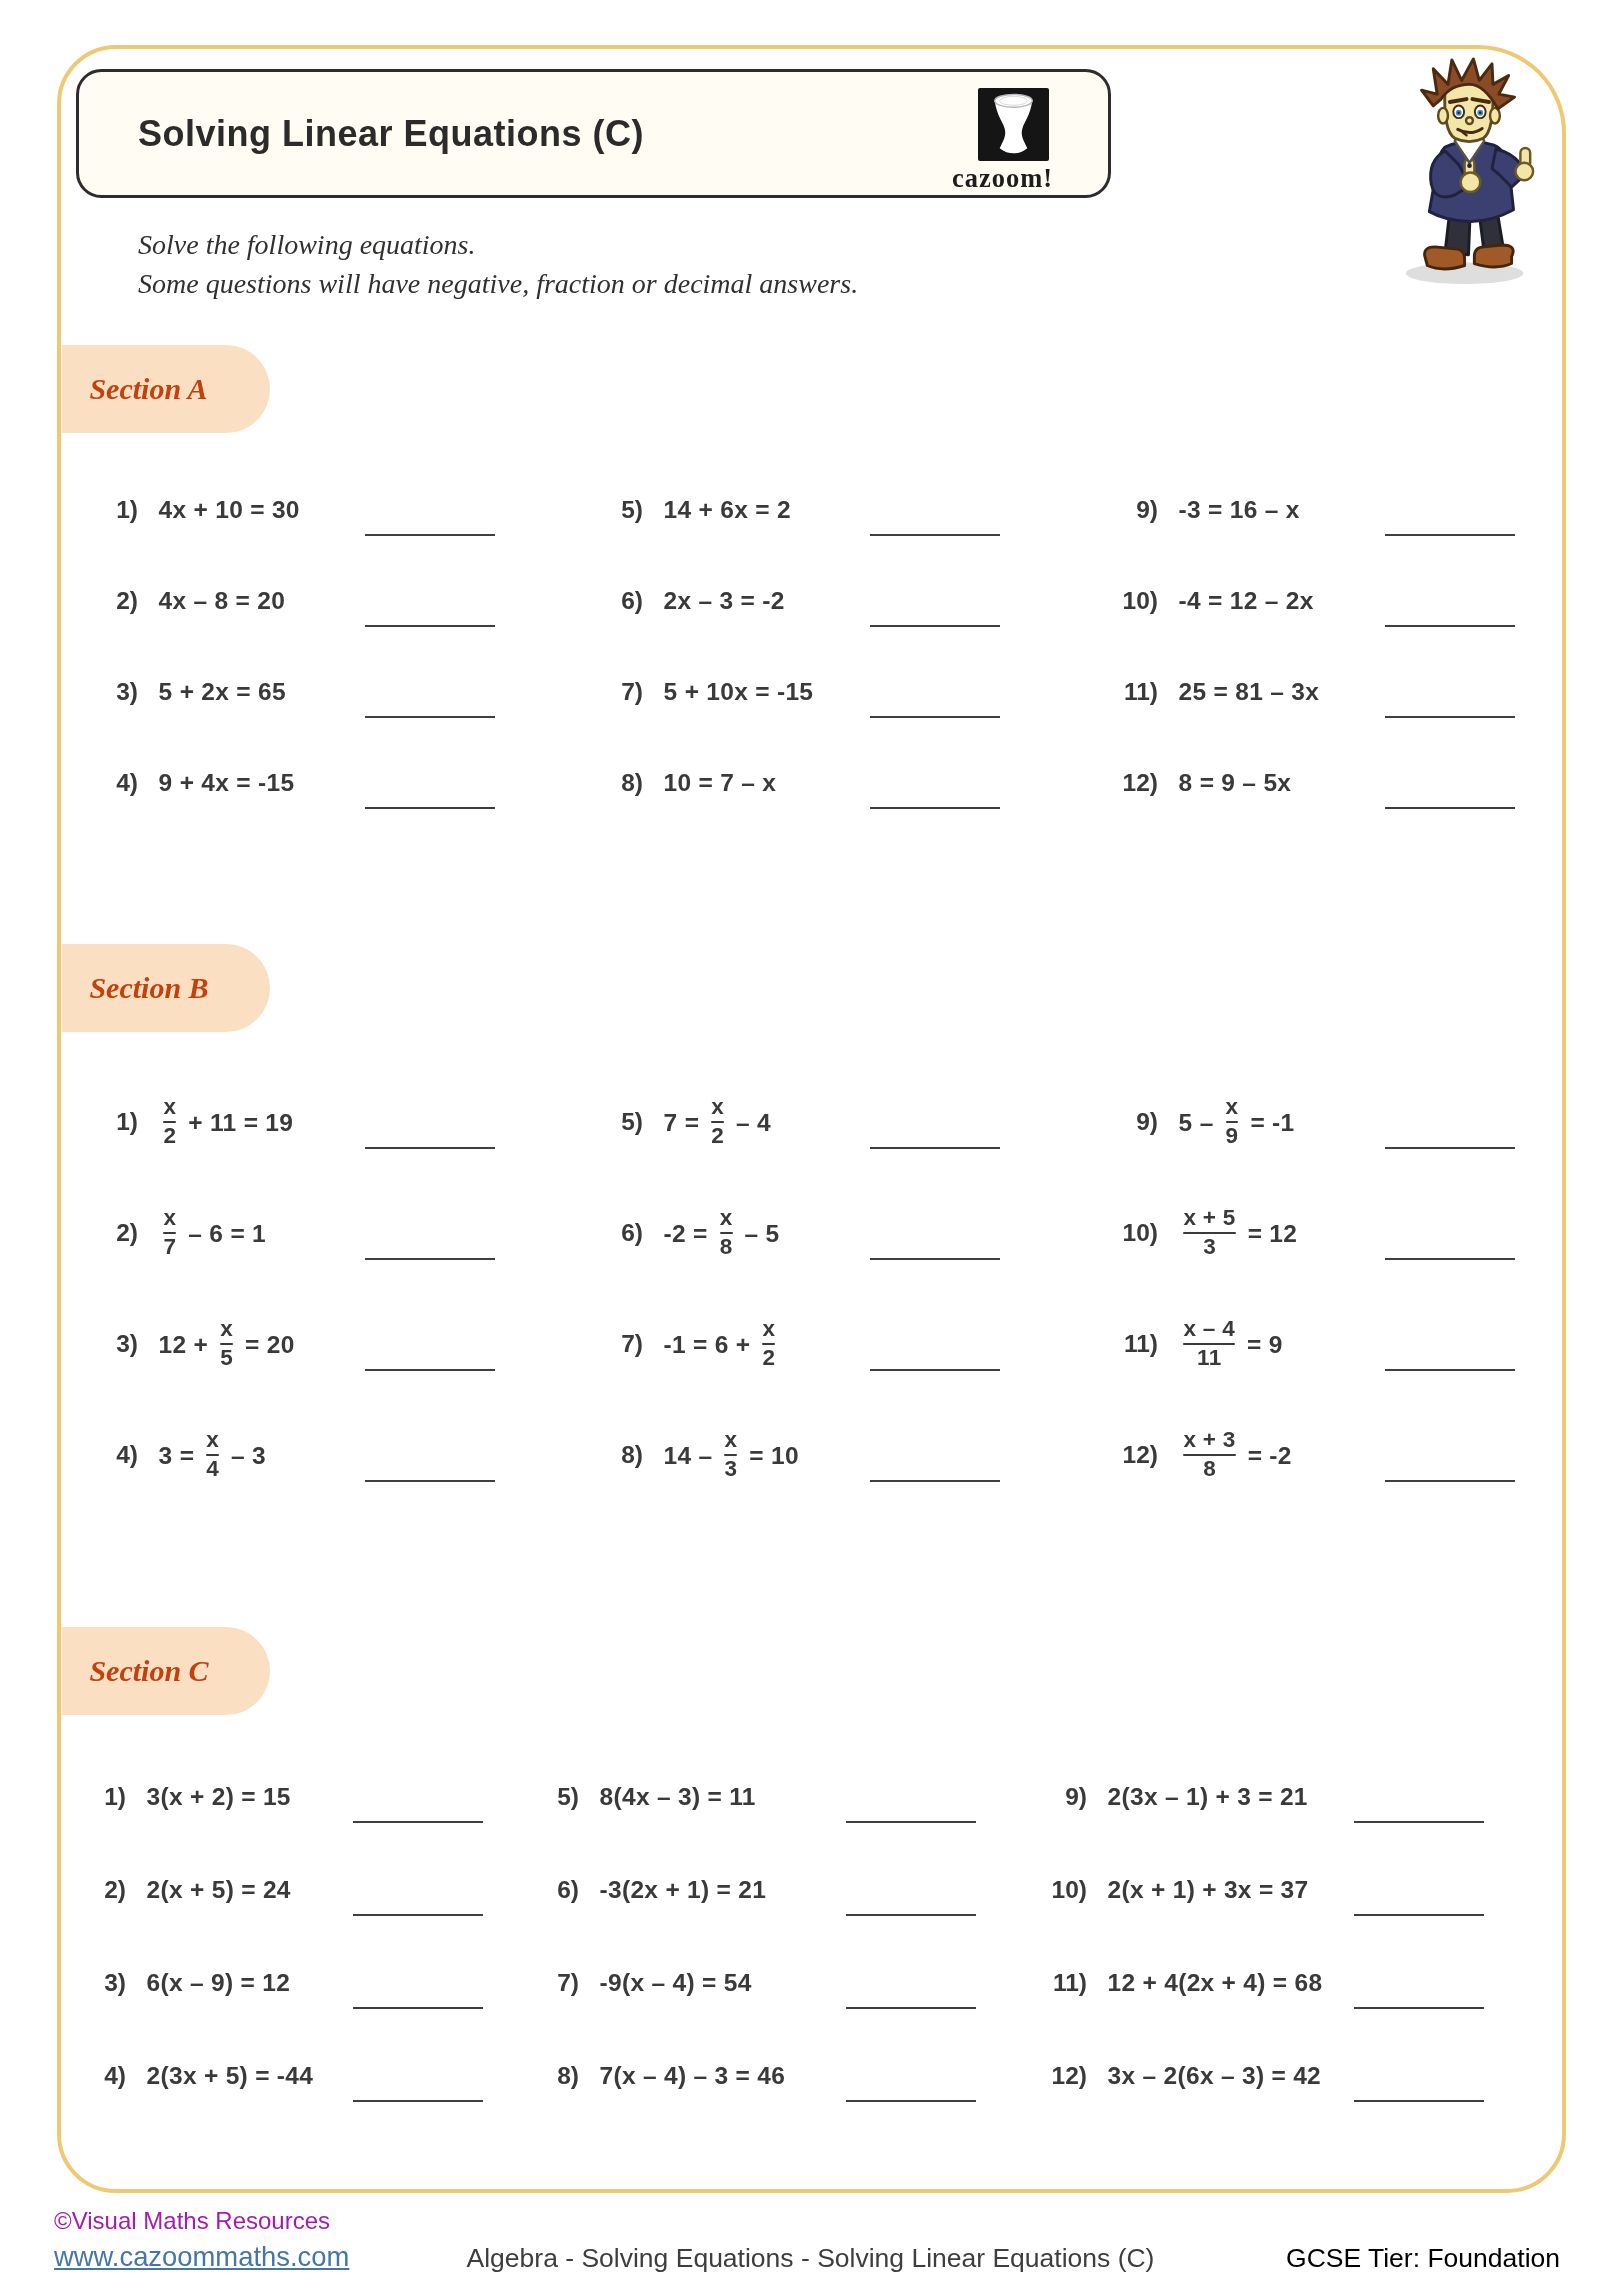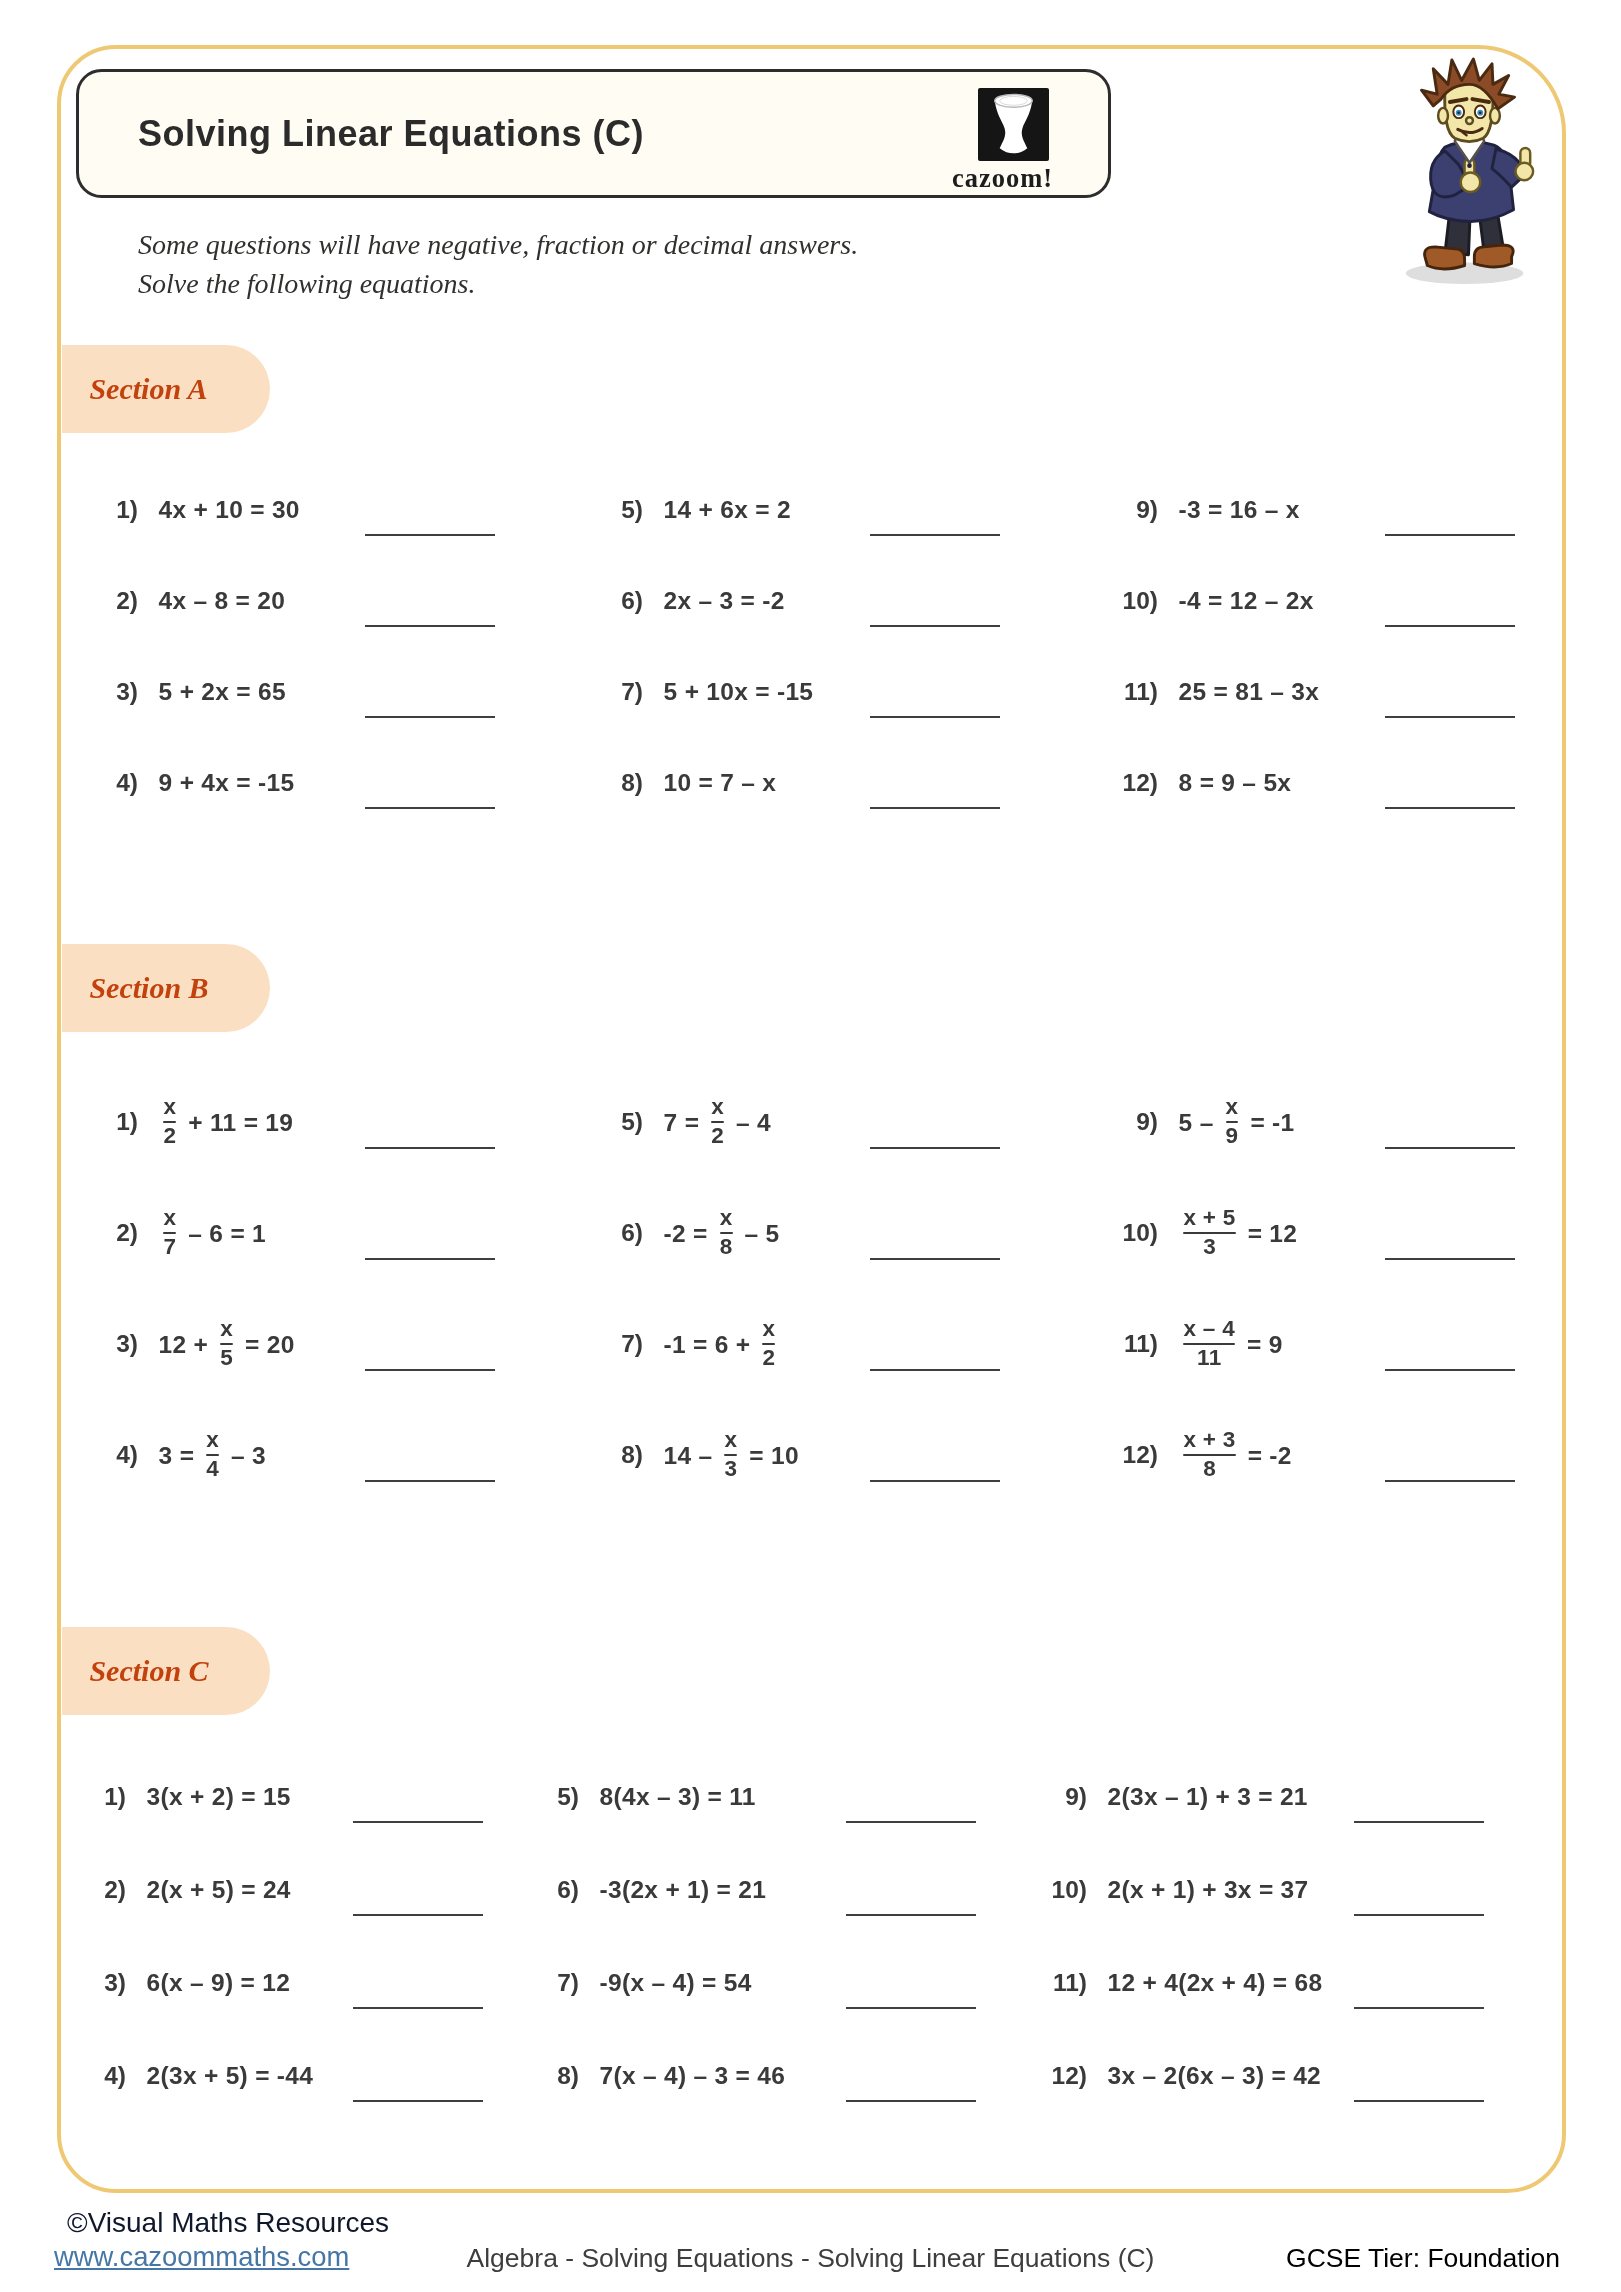--- a/index.html
+++ b/index.html
@@ -72,21 +72,21 @@
   }
   .grid-a .qline { top:39px; }
   .grid-b .qline { top:64px; }
   .grid-c .qline { top:39px; }
   .grid-c .q:nth-child(n+5) .qline { left:312px; }
   
   .frac { display:inline-flex; flex-direction:column; align-items:center; margin:0 4.9px; }
   .frac .fnum, .frac .fden { font-size:22.5px; line-height:24.5px; font-weight:bold; color:#3a3a3a; white-space:pre; }
   .frac .fbar { align-self:stretch; height:2.9px; background:#3a3a3a; margin:1px 0; border-radius:1px; }
   
-  .f-copy { position:absolute; left:67px; top:2207px; font-size:28px; color:#0f172a; }
+  .f-copy { position:absolute; left:54px; top:2207px; font-size:24px; color:#a21caf; }
   .f-link {
     position:absolute; left:54px; top:2241px; font-size:27.4px;
     color:#4576A5; text-decoration:underline; cursor:pointer;
   }
   .f-center { position:absolute; left:0; right:0; top:2243px; text-align:center; font-size:26.5px; color:#3e3e3e; }
   .f-right { position:absolute; right:61px; top:2243px; font-size:26.5px; color:#000000; }
 </style>
 </head>
 <body>
 
@@ -133,22 +133,22 @@
     <circle cx="66" cy="59" r="1.3" fill="#222222"></circle>
     <circle cx="88" cy="59" r="1.3" fill="#222222"></circle>
     <path d="M57 48 L74 45" stroke="#4a2a10" stroke-width="4" stroke-linecap="round"></path>
     <path d="M80 45 L97 48" stroke="#4a2a10" stroke-width="4" stroke-linecap="round"></path>
     <circle cx="77" cy="67" r="3.5" fill="none" stroke="#5f4c1e" stroke-width="2.5"></circle>
     <path d="M65 76 Q78 83 90 75" stroke="#4a2a10" stroke-width="3" fill="none" stroke-linecap="round"></path>
     <path d="M70 79 L74 82" stroke="#4a2a10" stroke-width="2.5" stroke-linecap="round"></path>
   </svg>
 
   <div class="instructions">
+    <p>Solve the following equations.</p>
     <p>Some questions will have negative, fraction or decimal answers.</p>
-    <p>Solve the following equations.</p>
   </div>
 
   <div class="tab tab-a">
     <span>Section A</span>
   </div>
   <div class="grid grid-a">
   <div class="q">
     <span class="qnum">1)</span>
     <span class="qeq">
           <span>4x + 10 = 30</span>

